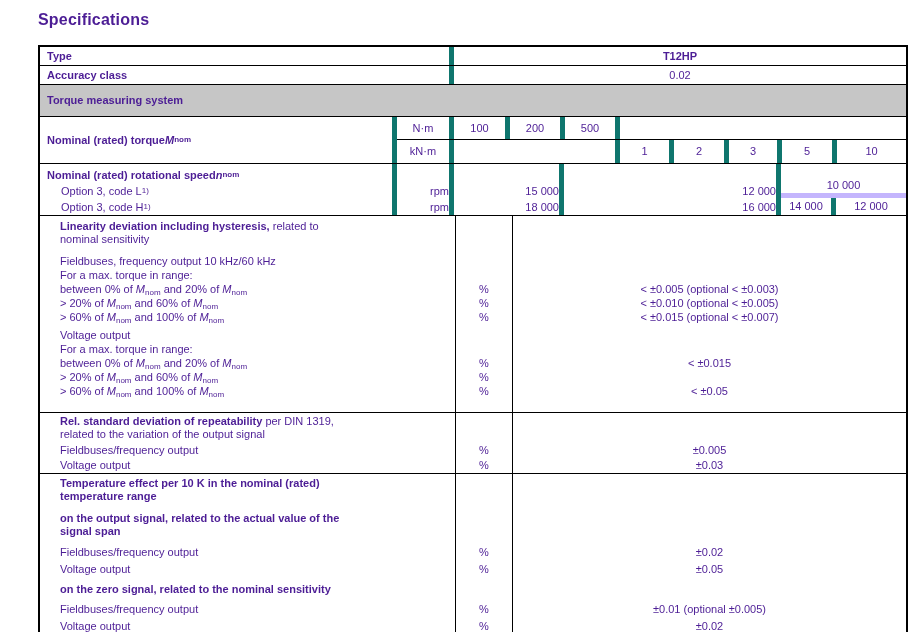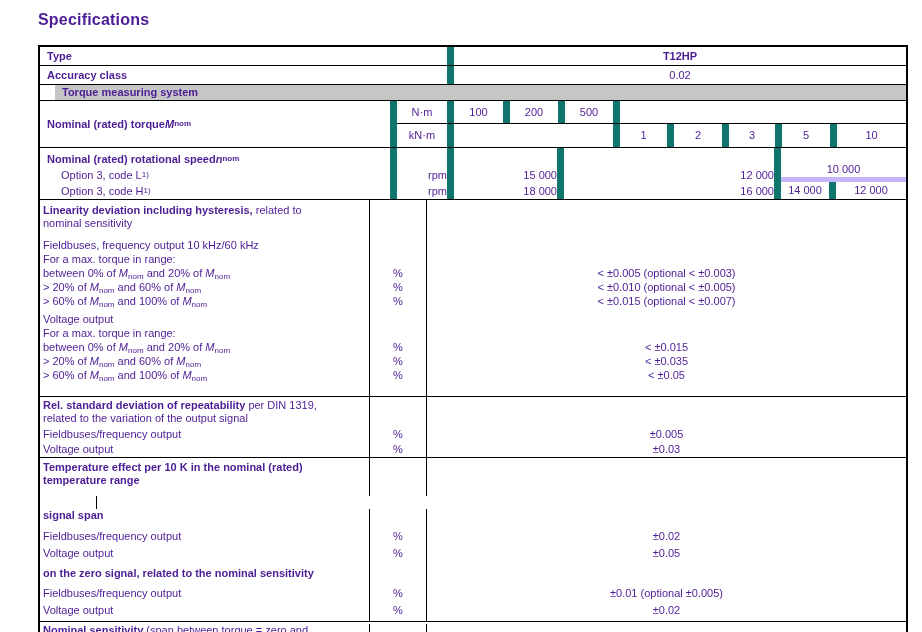--- a/index.html
+++ b/index.html
@@ -2,44 +2,44 @@
 <html><head>
 <meta charset="utf-8">
 <style>
   html,body{margin:0;padding:0;background:#e8e8e8;}
   .page{position:relative;width:922px;height:632px;background:#ffffff;overflow:hidden;
         font-family:"Liberation Sans",sans-serif;color:#4c1d95;}
   .title{position:absolute;left:38px;top:11px;font-size:16px;font-weight:bold;letter-spacing:.2px;}
   .spec-table{position:absolute;left:38px;top:45px;width:870px;box-sizing:border-box;
               border:2px solid #000;border-bottom:none;font-size:11px;line-height:13px;background:#fff;}
   .tr{display:flex;border-bottom:1px solid #000;box-sizing:border-box;}
-  .c{border-right:7px solid #0f766e;box-sizing:border-box;}
+  .c{border-right:5px solid #0f766e;box-sizing:border-box;}
   .cell{box-sizing:border-box;}
   .b{font-weight:bold;}
   .lab{padding-left:7px;display:flex;align-items:center;}
   .val{display:flex;align-items:center;justify-content:center;text-align:center;}
   .w414{width:414px;} .w357{width:357px;} .w57{width:57px;} .w56{width:56px;} .w55{width:55px;}
   .w54{width:54px;} .w53{width:53px;} .w166{width:166px;} .w110{width:110px;} .w217{width:217px;}
   .fx{flex:1 1 auto;}
-  .h19{height:19px;} .h20{height:16px;padding-left:15px;} .h47{height:47px;} .h52{height:52px;}
+  .h19{height:19px;} .h20{height:32px;} .h47{height:47px;} .h52{height:52px;}
   .h197{height:197px;} .h61{height:61px;} .h164{height:164px;} .h23{height:29px;justify-content:center;}
   .col{display:flex;flex-direction:column;}
   .section{background:#c6c6c6;font-weight:bold;display:flex;align-items:center;padding-left:7px;}
   .subrow{display:flex;box-sizing:border-box;}
   .bb{border-bottom:1px solid #000;}
   .ln{height:16px;line-height:16px;}
   .pt3{padding-top:3px;}
   .ind{padding-left:21px;}
   .lnc{text-align:right;}
   .vr-top{height:34px;border-bottom:5px solid #c4b5fd;display:flex;align-items:flex-end;justify-content:center;box-sizing:border-box;}
   .vr-bot{flex:1;display:flex;}
   .vr-bot .val{height:100%;}
   
   .bl{display:flex;box-sizing:border-box;}
-  .blc{width:330px;border-right:1px solid #000;padding-left:3px;box-sizing:border-box;white-space:nowrap;overflow:hidden;}
+  .blc{width:416px;border-right:1px solid #000;padding-left:20px;box-sizing:border-box;white-space:nowrap;overflow:hidden;}
   .buc{width:57px;border-right:1px solid #000;text-align:center;box-sizing:border-box;}
   .bvc{flex:1;text-align:center;box-sizing:border-box;}
   .lh13{height:13px;line-height:13px;} .lh14{height:14px;line-height:14px;}
   .lh15{height:15px;line-height:15px;} .lh17{height:17px;line-height:17px;}
   .sp3{height:3px;} .sp4{height:4px;} .sp5{height:5px;} .sp6{height:6px;} .sp8{height:8px;} .sp9{height:9px;}
   sub,sup{font-size:8px;line-height:0;}
   sub{vertical-align:-2px;} sup{vertical-align:4px;}
   i{font-style:italic;}
 </style>
 </head>
@@ -180,21 +180,20 @@
           <div class="bvc"></div>
       </div>
       <div class="bl lh14">
         <div class="blc ind">between 0% of <i>M</i><sub>nom</sub> and 20% of <i>M</i><sub>nom</sub></div>
         <div class="buc">%</div>
         <div class="bvc">&lt; ±0.015</div>
       </div>
       <div class="bl lh14">
         <div class="blc ind">&gt; 20% of <i>M</i><sub>nom</sub> and 60% of <i>M</i><sub>nom</sub></div>
         <div class="buc">%</div>
-        <div class="bvc">&lt; ±0.035</div>
       </div>
       <div class="bl lh14">
         <div class="blc ind">&gt; 60% of <i>M</i><sub>nom</sub> and 100% of <i>M</i><sub>nom</sub></div>
         <div class="buc">%</div>
         <div class="bvc">&lt; ±0.05</div>
       </div>
       <div class="bl fx">
           <div class="blc"></div>
           <div class="buc"></div>
           <div class="bvc"></div>
@@ -249,20 +248,21 @@
         <div class="blc"><b>temperature range</b></div>
         <div class="buc"></div>
           <div class="bvc"></div>
       </div>
       <div class="bl sp9">
           <div class="blc"></div>
           <div class="buc"></div>
           <div class="bvc"></div>
         </div>
       <div class="bl lh13">
+        <div class="blc"><b>on the output signal, related to the actual value of the</b></div>
         <div class="buc"></div>
           <div class="bvc"></div>
       </div>
       <div class="bl lh13">
         <div class="blc"><b>signal span</b></div>
         <div class="buc"></div>
           <div class="bvc"></div>
       </div>
       <div class="bl sp6">
           <div class="blc"></div>

